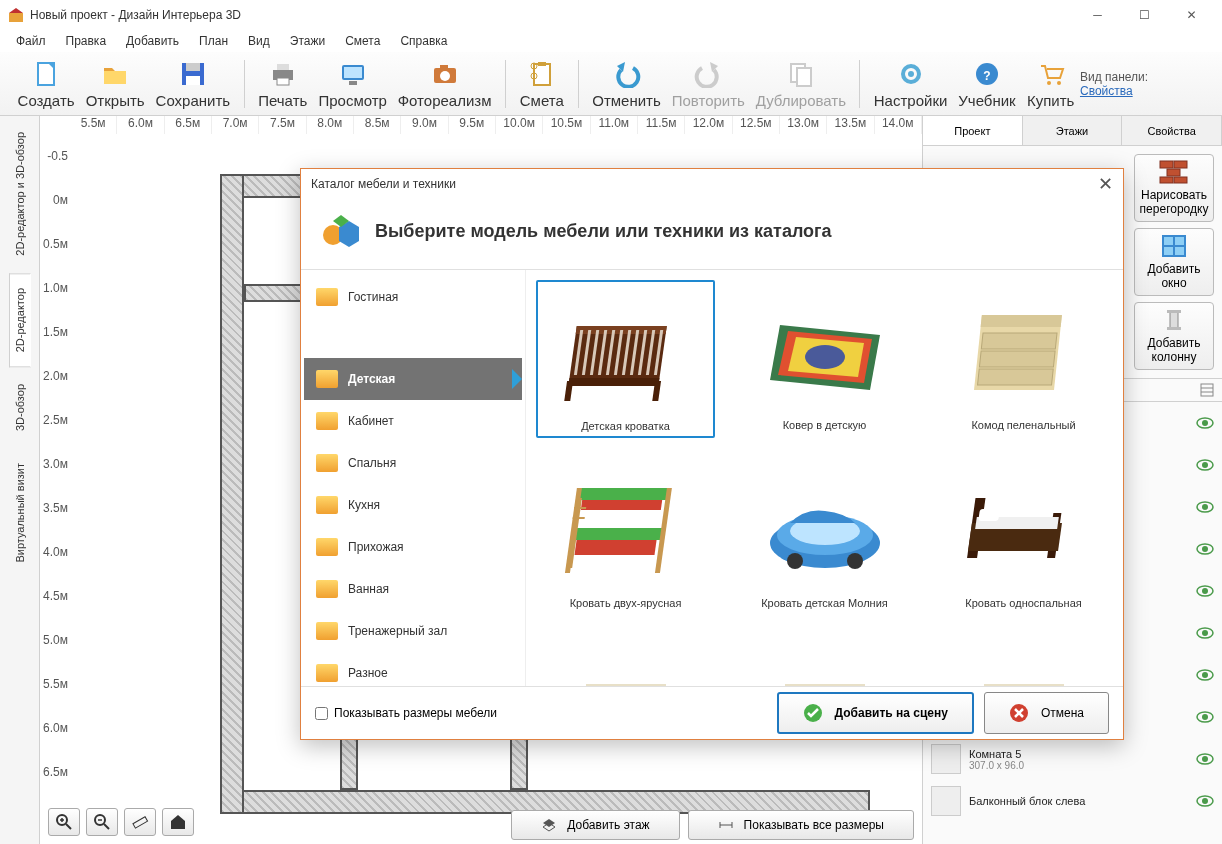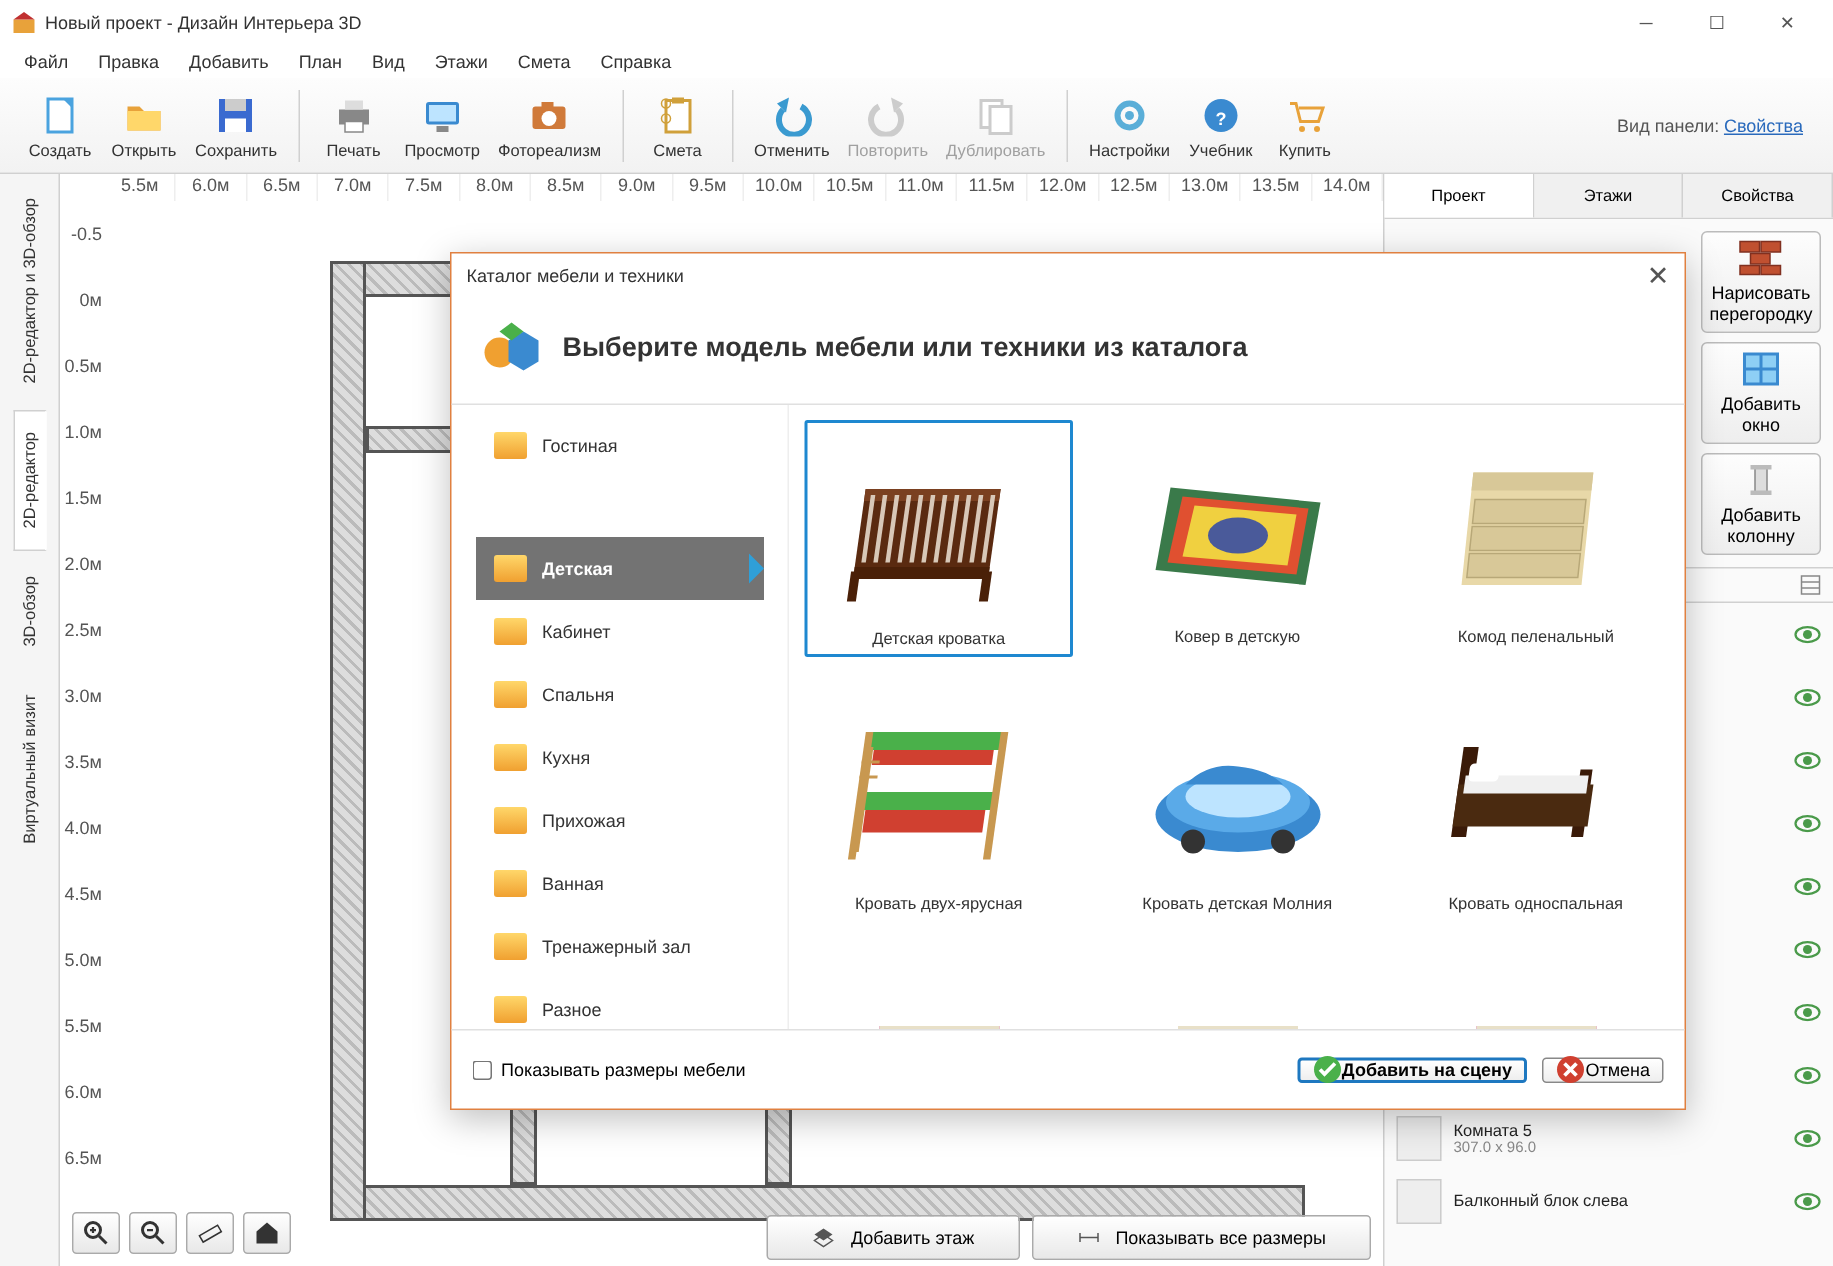--- a/index.html
+++ b/index.html
@@ -8,21 +8,21 @@
 .titlebar .appicon{width:16px;height:16px;margin-right:6px;}
 .titlebar .title{color:#333;}
 .titlebar .winbtns{margin-left:auto;display:flex;gap:2px;}
 .titlebar .winbtns div{width:45px;height:28px;display:flex;align-items:center;justify-content:center;color:#555;}
 .menubar{height:22px;display:flex;align-items:center;padding:0 8px;gap:4px;}
 .menubar span{padding:2px 8px;color:#333;}
 .toolbar{height:64px;display:flex;align-items:center;padding:4px 12px;border-bottom:1px solid #d0d0d0;background:linear-gradient(#fdfdfd,#f2f2f2);}
 .toolbtn{display:flex;flex-direction:column;align-items:center;justify-content:center;min-width:56px;height:56px;padding:0 6px;color:#333;}
 .toolbtn.disabled{color:#a0a0a0;}
 .toolbtn .ico{width:32px;height:32px;display:flex;align-items:center;justify-content:center;}
-.toolbtn .lbl{font-size:11px;margin-top:2px;}
+.toolbtn .lbl{font-size:15px;margin-top:2px;}
 .sep{width:1px;height:48px;background:#d0d0d0;margin:0 8px;}
 .panelmode{margin-left:auto;font-size:11px;color:#555;padding-right:8px;}
 .panelmode a{color:#2a6abc;text-decoration:underline;}
 .workarea{display:flex;height:calc(100% - 116px);position:relative;}
 .leftstrip{width:40px;background:#f5f5f5;border-right:1px solid #d0d0d0;display:flex;flex-direction:column;align-items:center;}
 .vtab{writing-mode:vertical-rl;transform:rotate(180deg);padding:14px 4px;font-size:11px;color:#333;border:1px solid transparent;margin:1px;cursor:pointer;}
 .vtab.active{background:#fff;border:1px solid #d0d0d0;border-left-color:#fff;}
 .canvaswrap{flex:1;position:relative;background:#fff;overflow:hidden;}
 .hruler{position:absolute;top:0;left:30px;right:0;height:18px;display:flex;font-size:10px;color:#555;}
 .hruler span{width:48px;text-align:center;border-right:1px solid #eee;}
@@ -49,34 +49,34 @@
 .objrow .info .nm{font-size:11px;color:#222;}
 .objrow .info .dm{font-size:10px;color:#888;}
 .eye{width:18px;height:12px;flex-shrink:0;}
 
 .dialog{position:absolute;top:168px;left:300px;width:824px;height:572px;background:#fff;border:1px solid #e08040;box-shadow:0 6px 22px rgba(0,0,0,0.25);display:flex;flex-direction:column;z-index:50;}
 .dlgtitle{height:30px;display:flex;align-items:center;padding:0 10px;font-size:12px;color:#333;}
 .dlgtitle .x{margin-left:auto;font-size:18px;color:#555;cursor:pointer;}
 .dlghdr{padding:12px 20px 18px;display:flex;align-items:center;gap:14px;}
 .dlghdr .bigtxt{font-size:18px;color:#333;font-weight:bold;}
 .dlgbody{flex:1;display:flex;border-top:1px solid #e0e0e0;border-bottom:1px solid #e0e0e0;overflow:hidden;}
-.catlist{width:224px;overflow:auto;padding:6px 16px;}
+.catlist{width:224px;overflow:auto;padding:6px 3px;}
 .catitem{height:42px;display:flex;align-items:center;padding:0 12px;gap:10px;color:#333;}
 .catitem.selected{background:#737373;color:#fff;font-weight:bold;position:relative;margin-top:40px;}
 .catitem.selected::after{content:"";position:absolute;right:-10px;top:50%;margin-top:-10px;border:10px solid transparent;border-left-color:#2f9fd8;}
 .folder{width:22px;height:18px;background:linear-gradient(#ffd76a,#f0a030);border-radius:2px;flex-shrink:0;}
 .catgrid{flex:1;overflow:auto;padding:10px;display:grid;grid-template-columns:repeat(3,1fr);gap:20px;border-left:1px solid #eee;}
 .gitem{display:flex;flex-direction:column;align-items:center;padding:4px;border:1px solid transparent;}
 .gitem.sel{border:2px solid #1e88d0;border-radius:2px;}
 .gitem .gimg{width:150px;height:130px;display:flex;align-items:center;justify-content:center;}
 .gitem .glbl{font-size:11px;color:#333;margin-top:4px;text-align:center;}
 .dlgfoot{height:52px;display:flex;align-items:center;padding:0 14px;gap:10px;}
 .dlgfoot .chk{display:flex;align-items:center;gap:6px;font-size:12px;}
 .dlgfoot .spacer{flex:1;}
-.dlgfoot .btn{height:17px;padding:0 8px;border:1px solid #888;border-radius:3px;display:flex;align-items:center;gap:0;background:linear-gradient(#fff,#eee);font-size:13px;}
+.dlgfoot .btn{height:42px;padding:0 24px;border:1px solid #888;border-radius:3px;display:flex;align-items:center;gap:12px;background:linear-gradient(#fff,#eee);font-size:13px;}
 .dlgfoot .btn.primary{border:2px solid #1e78c0;font-weight:bold;}
 svg{display:block;}
 </style>
 </head>
 <body>
 
 <div class="titlebar">
   <span class="appicon">
     <svg width="16" height="16">
         <rect x="1" y="6" width="14" height="9" fill="#e8a23a"></rect>

